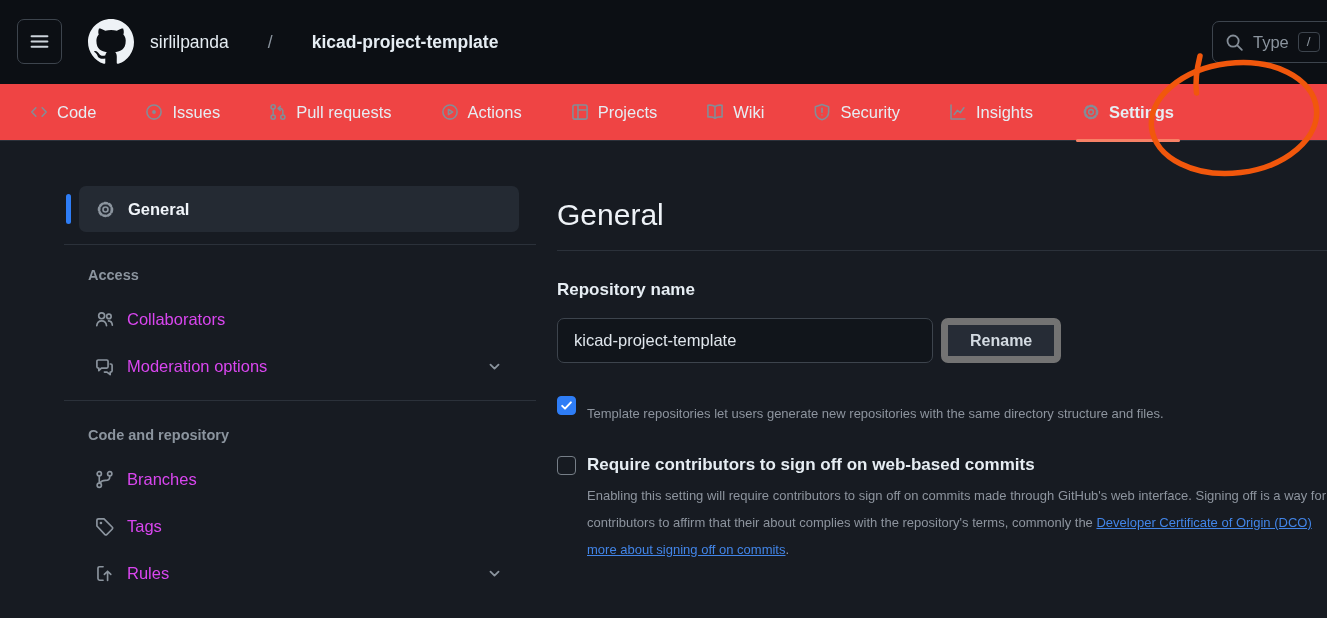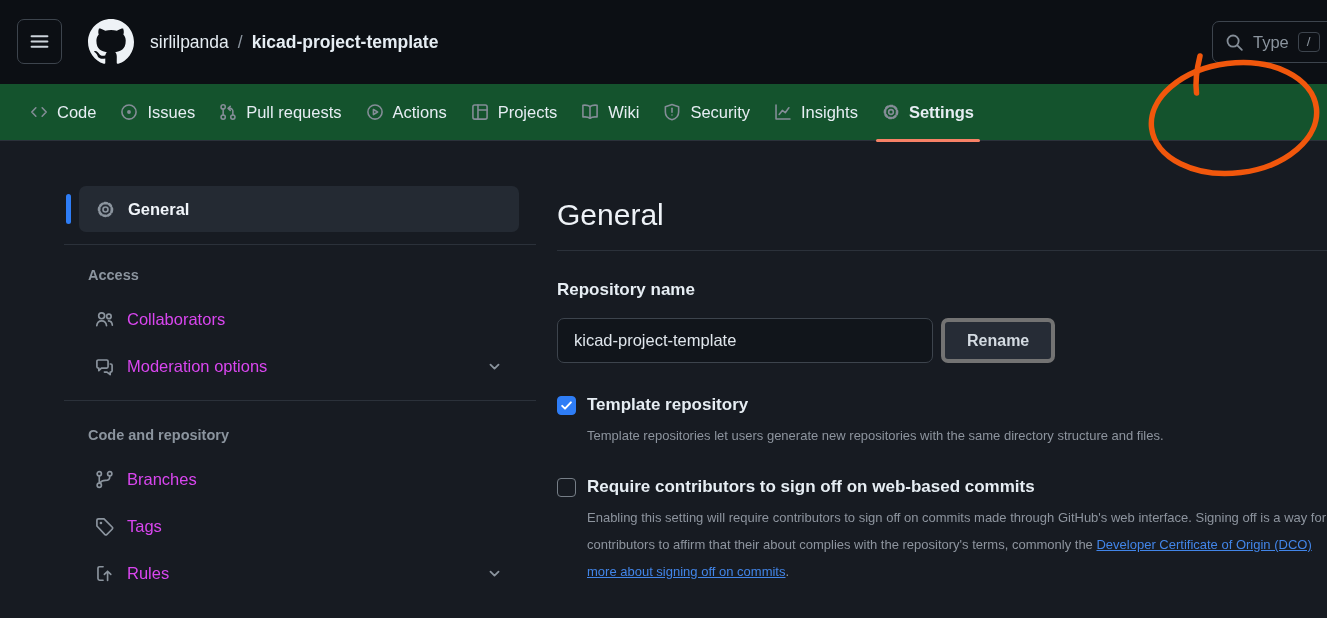--- a/index.html
+++ b/index.html
@@ -18,41 +18,41 @@
   .hamburger {
     position:absolute; left:17px; top:19px; width:45px; height:45px;
     background:transparent; border:1px solid #3d444d; border-radius:7px;
     color:#ccd3da; cursor:pointer; display:flex; align-items:center; justify-content:center;
   }
   .gh-logo {
     position:absolute; left:88px; top:19px; width:46px; height:46px; display:block;
   }
   .crumbs {
     position:absolute; left:150px; top:0; height:84px;
-    display:flex; align-items:center; font-size:17.5px;
+    display:flex; align-items:center; font-size:17.5px;gap:30px;
   }
   .crumbs a { color:#e6edf3; text-decoration:none; cursor:pointer; }
   .crumb-sep { color:#8b949e; padding:0 9px; }
   .crumb-repo { font-weight:bold; }
   .searchbox {
     position:absolute; left:1212px; top:21px; width:160px; height:42px;
     border:1px solid #3d444d; border-radius:7px;
     display:flex; align-items:center; padding:0 12px; gap:9px;
     color:#848d97; cursor:pointer;
   }
   .searchbox .ph { font-size:16.5px; color:#8b949e; }
   .kbd {
     border:1px solid #3d444d; border-radius:4px; padding:1px 8px 2px;
     font-size:13.5px; color:#8b949e;
   }
   
   .tabs {
     position:absolute; left:0; top:84px; width:1327px; height:57px;
-    background:#14532d; border-bottom:1px solid #2b313a;
-    display:flex; align-items:center; padding-left:30px; column-gap:24px;
+    background:#ef4444; border-bottom:1px solid #2b313a;
+    display:flex; align-items:center; padding-left:30px; column-gap:49px;
   }
   .tab {
     position:relative; height:57px; display:flex; align-items:center; gap:9px;
     color:#e6edf3; font-size:16.5px; text-decoration:none; cursor:pointer; white-space:nowrap;
   }
   .tab .oi { color:#848d97; }
   .tab.active { font-weight:bold; }
   .tab.active::after {
     content:""; position:absolute; left:-6px; right:-6px; bottom:-1px;
     height:2.5px; border-radius:3px; background:#f78166;
@@ -89,21 +89,21 @@
   .page-title { font-size:30px; font-weight:400; line-height:42px; margin-top:8px; color:#eef2f7; }
   .main-div { margin-top:14px; }
   .field-label { margin-top:28px; font-size:17px; font-weight:bold; line-height:22px; }
   .name-row { margin-top:17px; display:flex; gap:8px; }
   .text-input {
     width:376px; height:45px; background:#11151b; border:1px solid #3d444d;
     border-radius:7px; color:#e0e6ec; font-size:16.5px; padding:0 16px;
     font-family:"Liberation Sans", sans-serif;
   }
   .btn {
-    height:45px; padding:0 22px; background:#262c36; border:4px solid #737373;
+    height:45px; padding:0 22px; background:#262c36; border:7px solid #737373;
     border-radius:7px; color:#d3dae1; font-size:16px; font-weight:bold; cursor:pointer;
     font-family:"Liberation Sans", sans-serif;
   }
   .check-row { display:flex; gap:11px; }
   .row-template { margin-top:31px; }
   .row-signoff { margin-top:27px; }
   .checkbox {
     width:19px; height:19px; border-radius:4px; margin-top:2px; flex:none; cursor:pointer;
     border:1.5px solid #767e87; background:transparent;
     display:flex; align-items:center; justify-content:center;
@@ -288,21 +288,20 @@
     <button class="btn">Rename</button>
   </div>
 
   <div class="check-row row-template">
     <span class="checkbox checked">
       <svg width="15" height="15" viewBox="0 0 16 16">
           <path d="M3.4 8.4 6.4 11.3 12.7 4.7" stroke="#ffffff" stroke-width="2.1" fill="none" stroke-linecap="round" stroke-linejoin="round"></path>
         </svg>
     </span>
     <div>
-      <div class="check-label">Template repository</div>
       <div class="check-desc">Template repositories let users generate new repositories with the same directory structure and files.</div>
     </div>
   </div>
 
   <div class="check-row row-signoff">
     <span class="checkbox"></span>
     <div>
       <div class="check-label">Require contributors to sign off on web-based commits</div>
       <div class="check-desc">Enabling this setting will require contributors to sign off on commits made through GitHub's web interface. Signing off is a way for</div>
       <div class="check-desc cont"><span>contributors to affirm that their about complies with the repository's terms, commonly the </span><a class="link">Developer Certificate of Origin (DCO)</a></div>

